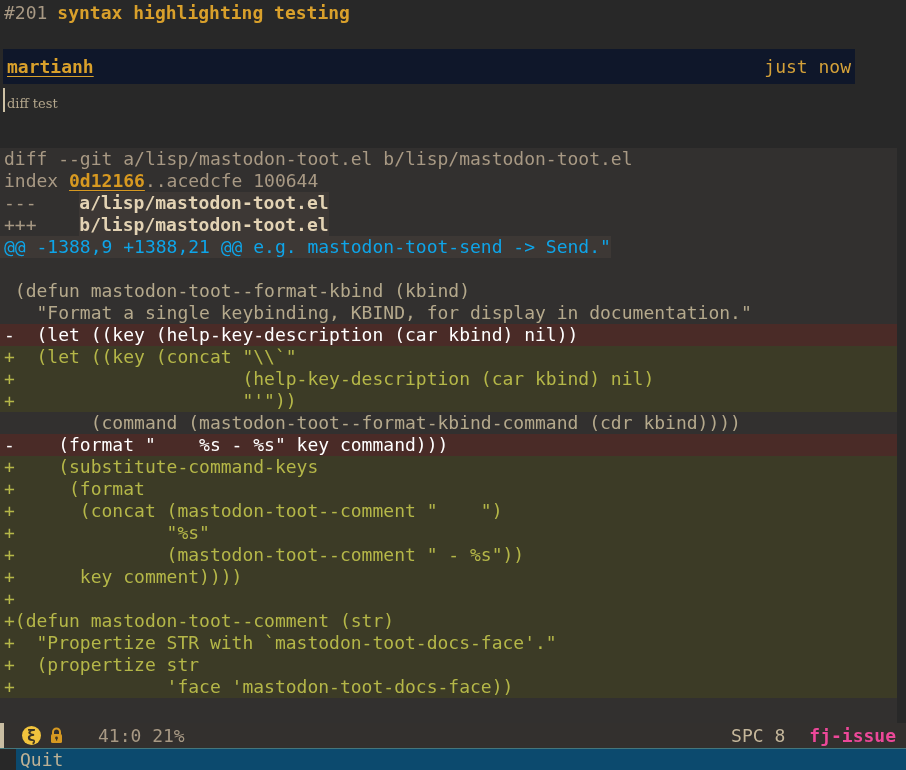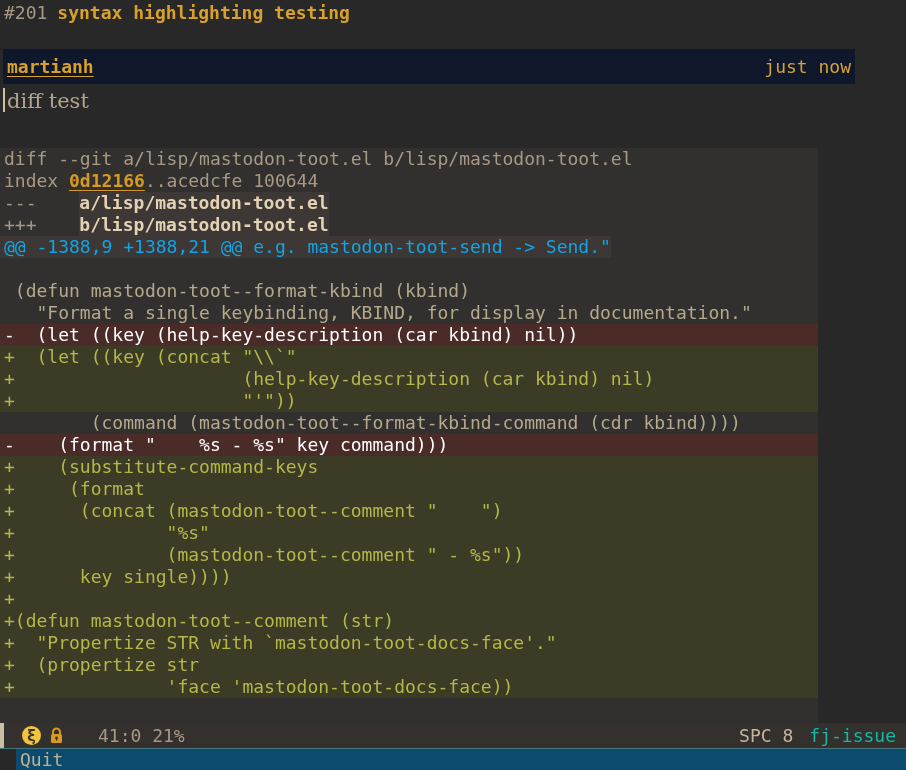--- a/index.html
+++ b/index.html
@@ -13,24 +13,24 @@
   .issue-text{color:#d9a02b;font-weight:bold;margin-left:10px;}
   
   .author-row{
     position:absolute;left:3px;top:49px;width:844px;height:27px;background:#0f172a;
     display:flex;justify-content:space-between;align-items:center;padding:4px 4px;
   }
   .author{color:#d9a02b;font-weight:bold;text-decoration:underline;text-underline-offset:3px;}
   .timestamp{color:#d4a139;}
   
   .body-line{position:absolute;left:3px;top:88px;font-family:"DejaVu Serif",serif;
-    font-size:21px;line-height:26px;color:#b3a68c;}
+    font-size:13px;line-height:26px;color:#b3a68c;}
   .cursor{display:inline-block;width:2px;height:24px;background:#cdc1a5;margin-right:2px;vertical-align:-4px;}
   
-  .diff{position:absolute;left:0;top:148px;width:818px;}
+  .diff{position:absolute;left:0;top:148px;width:897px;}
   .dl{height:22px;white-space:pre;padding-left:4px;background:#32302f;color:#b5a98c;}
   .dl.meta{color:#a89984;}
   .dl.hunk{padding-left:0;background:#32302f;color:#0ea5e9;}
   .seg-hunkbox{display:inline-block;height:22px;background:#3d3835;padding-left:4px;}
   .seg-meta{color:#a89984;}
   .seg-hash{color:#d79921;font-weight:bold;text-decoration:underline;text-underline-offset:3px;}
   .seg-filename{display:inline-block;height:22px;background:#3d3835;color:#e3d3b4;font-weight:bold;margin-left:32px;}
   .dl.removed{background:#4a2b27;color:#ffffff;}
   .dl.added{background:#3c3b26;color:#b5b748;}
   
@@ -40,21 +40,21 @@
   }
   .mbar{width:4px;height:25px;background:#c9bda2;margin-right:18px;flex:none;}
   .micon{width:19px;height:19px;border-radius:50%;background:#f2c43d;color:#3a3325;
     display:flex;align-items:center;justify-content:center;font-size:16px;font-weight:bold;
     margin-right:8px;flex:none;line-height:19px;}
   .lockicon{flex:none;margin-right:8px;display:flex;align-items:center;}
   .bufname{color:#e5675b;font-weight:bold;}
   .posinfo{color:#a89984;margin-left:26px;}
   .ml-spacer{flex:1;}
   .prefixkey{color:#c5b79b;}
-  .majormode{font-weight:normal;color:#14b8a6;margin-left:16px;margin-right:10px;}
+  .majormode{font-weight:bold;color:#ec4899;margin-left:24px;margin-right:10px;}
   
   .echo{position:absolute;left:16px;top:749px;width:906px;height:21px;background:#0c4a6e;z-index:6;}
   .echo span{margin-left:4px;color:#bdb195;}
 </style>
 </head>
 <body>
 
 <div class="screen">
 
   <div class="issue-title"><span class="issue-num">#201</span><span class="issue-text">syntax highlighting testing</span></div>
@@ -79,21 +79,21 @@
       <div class="dl added">+  (let ((key (concat "\\`"</div>
       <div class="dl added">+                     (help-key-description (car kbind) nil)</div>
       <div class="dl added">+                     "'"))</div>
       <div class="dl context">        (command (mastodon-toot--format-kbind-command (cdr kbind))))</div>
       <div class="dl removed">-    (format "    %s - %s" key command)))</div>
       <div class="dl added">+    (substitute-command-keys</div>
       <div class="dl added">+     (format</div>
       <div class="dl added">+      (concat (mastodon-toot--comment "    ")</div>
       <div class="dl added">+              "%s"</div>
       <div class="dl added">+              (mastodon-toot--comment " - %s"))</div>
-      <div class="dl added">+      key single))))</div>
+      <div class="dl added">+      key comment))))</div>
       <div class="dl added">+</div>
       <div class="dl added">+(defun mastodon-toot--comment (str)</div>
       <div class="dl added">+  "Propertize STR with `mastodon-toot-docs-face'."</div>
       <div class="dl added">+  (propertize str</div>
       <div class="dl added">+              'face 'mastodon-toot-docs-face))</div>
       <div class="dl context"> </div>
       <div class="dl context"> (defun mastodon-toot--format-kbind-keys (bindings)</div>
     </div>
 
   <div class="modeline">

